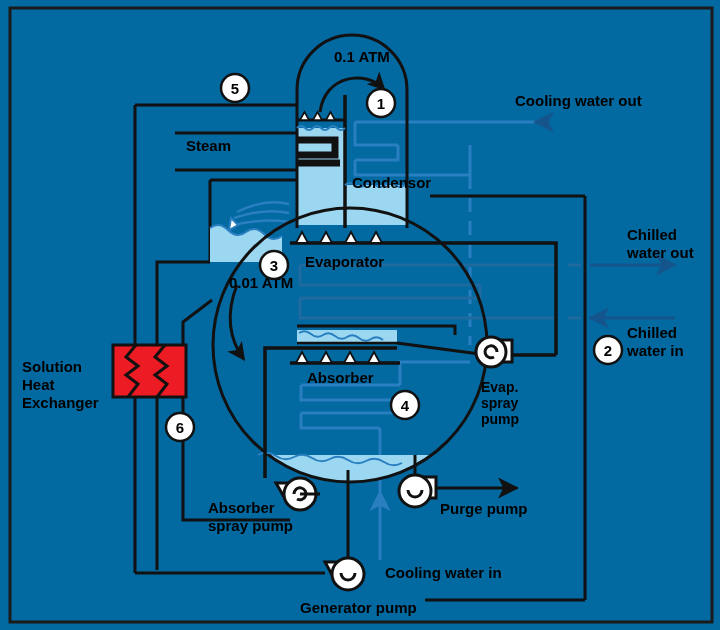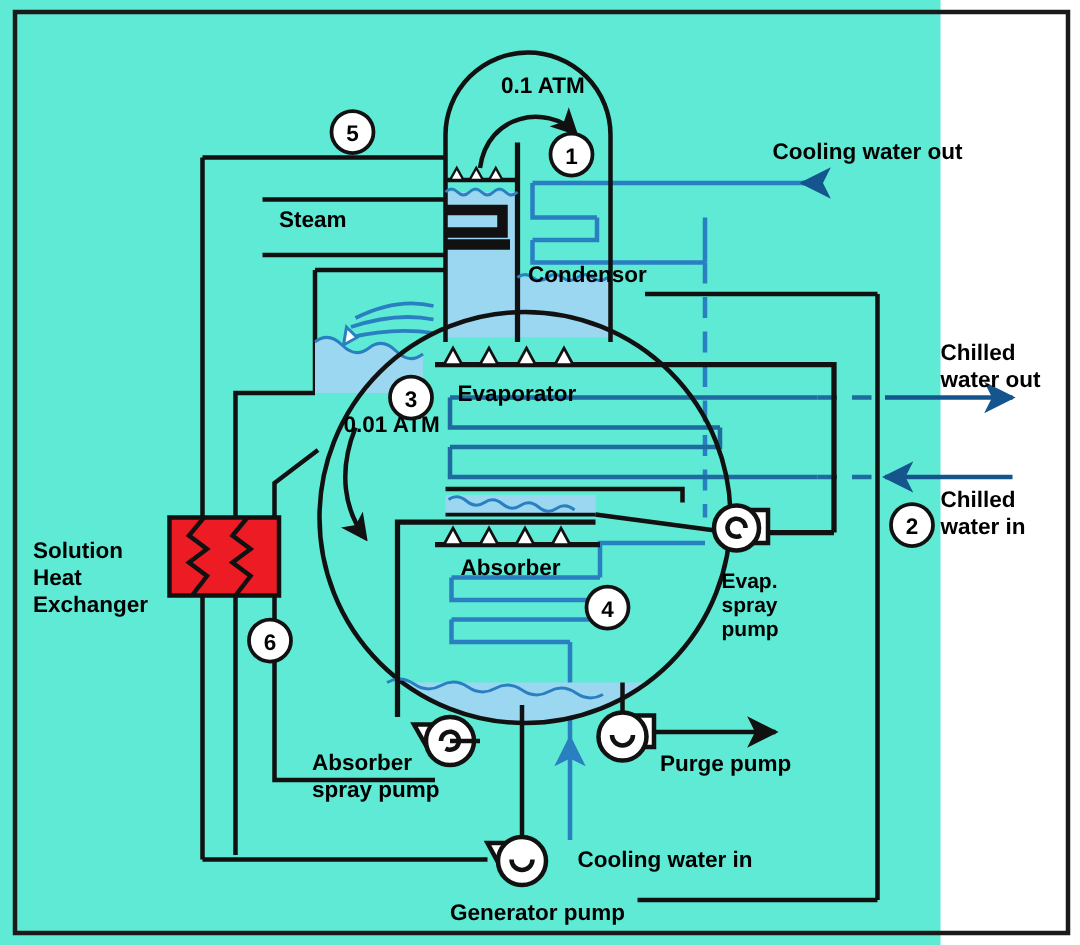--- a/index.html
+++ b/index.html
@@ -1,18 +1,18 @@
 <!DOCTYPE html>
 <html><head>
 <meta charset="utf-8">
 <style>
   html,body{margin:0;padding:0;background:#ffffff;}
   body{width:720px;height:630px;overflow:hidden;
        font-family:"Liberation Sans", sans-serif;}
-  #stage{position:relative;width:627px;height:630px;background:#5eead4;}
+  #stage{position:relative;width:720px;height:630px;background:#0369a1;}
   svg#diagram{position:absolute;left:0;top:0;width:720px;height:630px;}
   text{font-family:"Liberation Sans", sans-serif;font-weight:bold;fill:#000;}
   .lbl{font-size:15px;}
   .lbl-sm{font-size:14px;}
   .num{font-size:15px;text-anchor:middle;}
 </style>
 </head>
 <body>
 
 <div id="stage">

